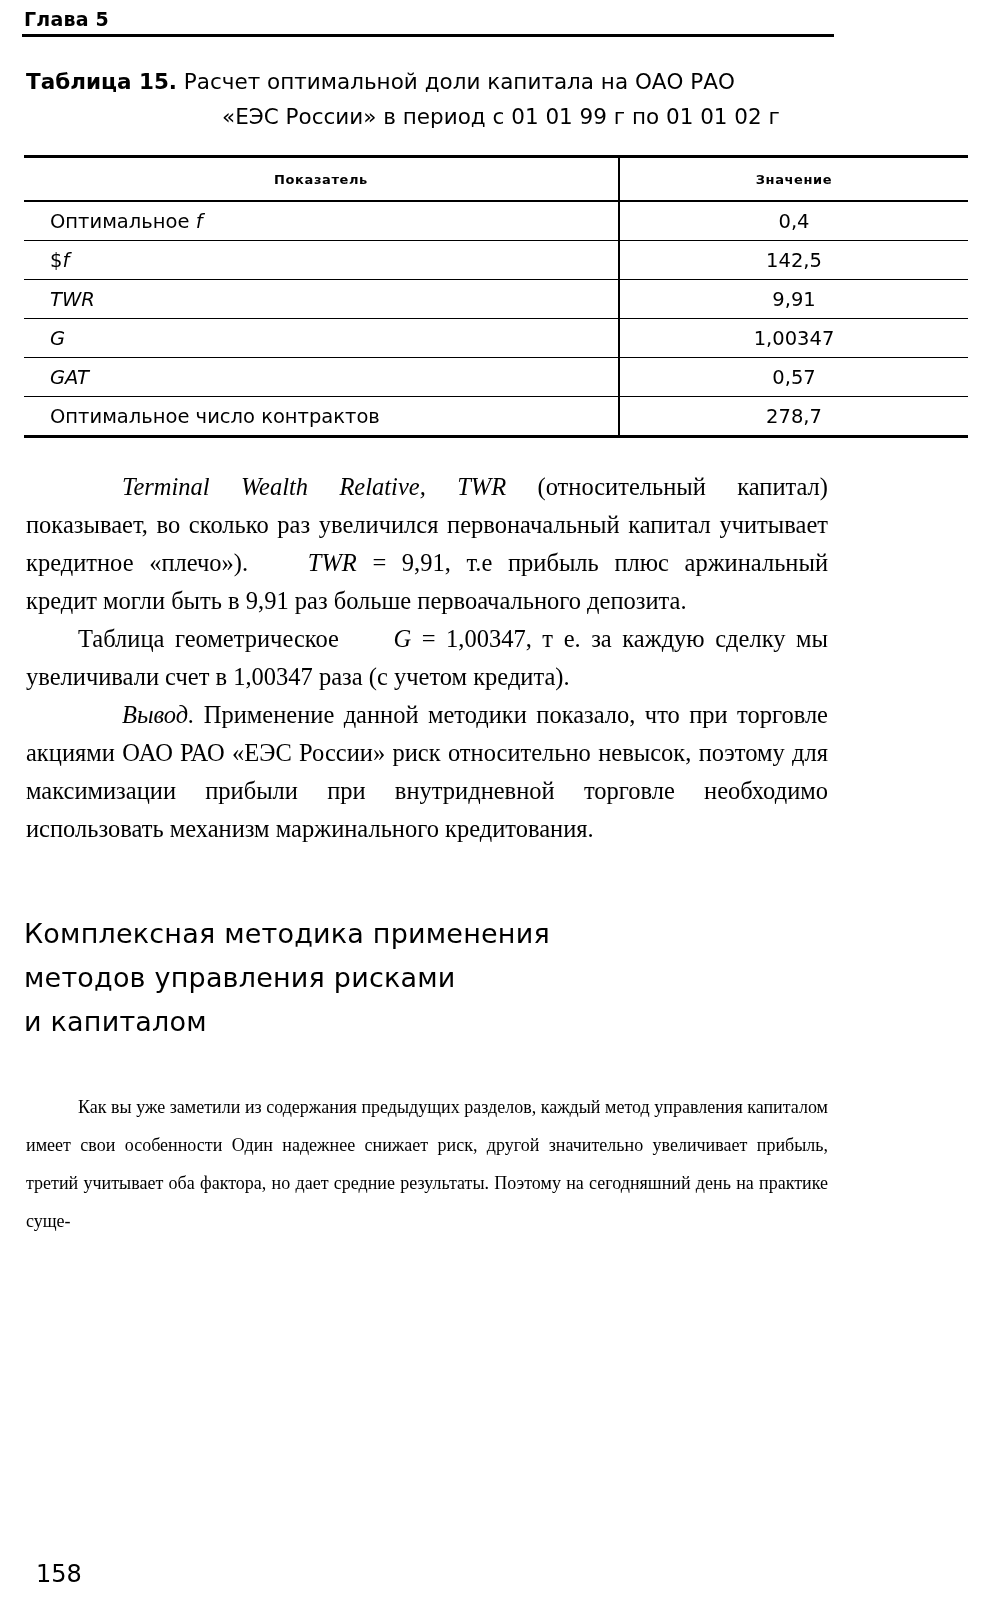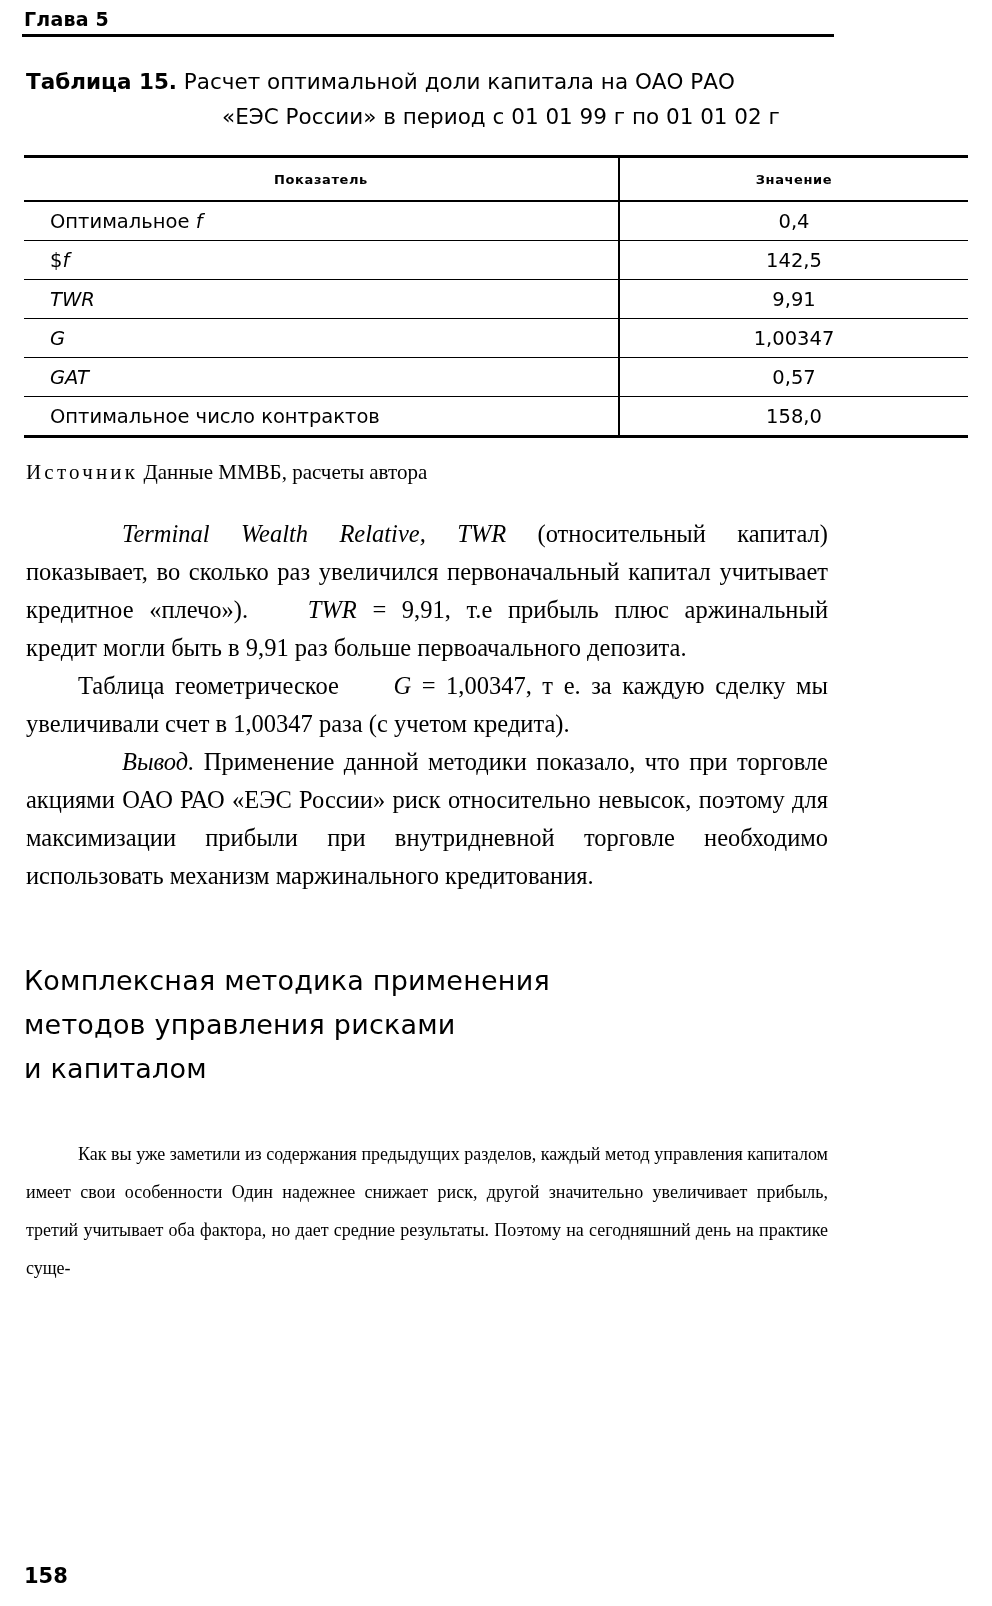--- a/index.html
+++ b/index.html
@@ -146,25 +146,25 @@
     line-height: 38px;
     text-align: justify;
     padding-left: 4px;
     padding-right: 6px;
   }
   .closing p { margin: 0; text-indent: 52px; }
 
   
   .folio {
     position: absolute;
-    left: 24px;
+    left: 36px;
     bottom: 18px;
     font-family: "DejaVu Sans", sans-serif;
-    font-size: 21px;
-    font-weight: 700;
+    font-size: 24px;
+    font-weight: 400;
   }
 </style>
 </head>
 <body>
 
 <div class="page">
 
   <div class="runhead">Глава 5</div>
   <div class="runhead-rule"></div>
 
@@ -197,29 +197,25 @@
       <tr>
         <td class="col-name"><span></span><span class="it">G</span></td>
         <td class="col-val">1,00347</td>
       </tr>
       <tr>
         <td class="col-name"><span></span><span class="it">GAT</span></td>
         <td class="col-val">0,57</td>
       </tr>
       <tr>
         <td class="col-name"><span>Оптимальное число контрактов</span><span class="it"></span></td>
-        <td class="col-val">158,0</td>
+        <td class="col-val">278,7</td>
       </tr>
     </tbody>
   </table>
 
-  <div class="source">
-    <span class="src-label">Источник</span>
-    <span>Данные ММВБ, расчеты автора</span>
-  </div>
 
   <div class="body-text">
     <p>
       <span class="serif-it">Terminal Wealth Relative, TWR</span><span> (относительный капитал) показывает, во сколько раз увеличился первоначальный капитал учитывает кредитное «плечо»). </span><span class="serif-it">TWR</span><span> = 9,91, т.е прибыль плюс аржинальный кредит могли быть в 9,91 раз больше первоачального депозита.</span>
     </p>
     <p>
       <span>Таблица геометрическое </span><span class="serif-it">G</span><span> = 1,00347, т е. за каждую сделку мы увеличивали счет в 1,00347 раза (с учетом кредита).</span>
     </p>
     <p>
       <span class="serif-it">Вывод.</span><span> Применение данной методики показало, что при торговле акциями ОАО РАО «ЕЭС России» риск относительно невысок, поэтому для максимизации прибыли при внутридневной торговле необходимо использовать механизм маржинального кредитования.</span>

